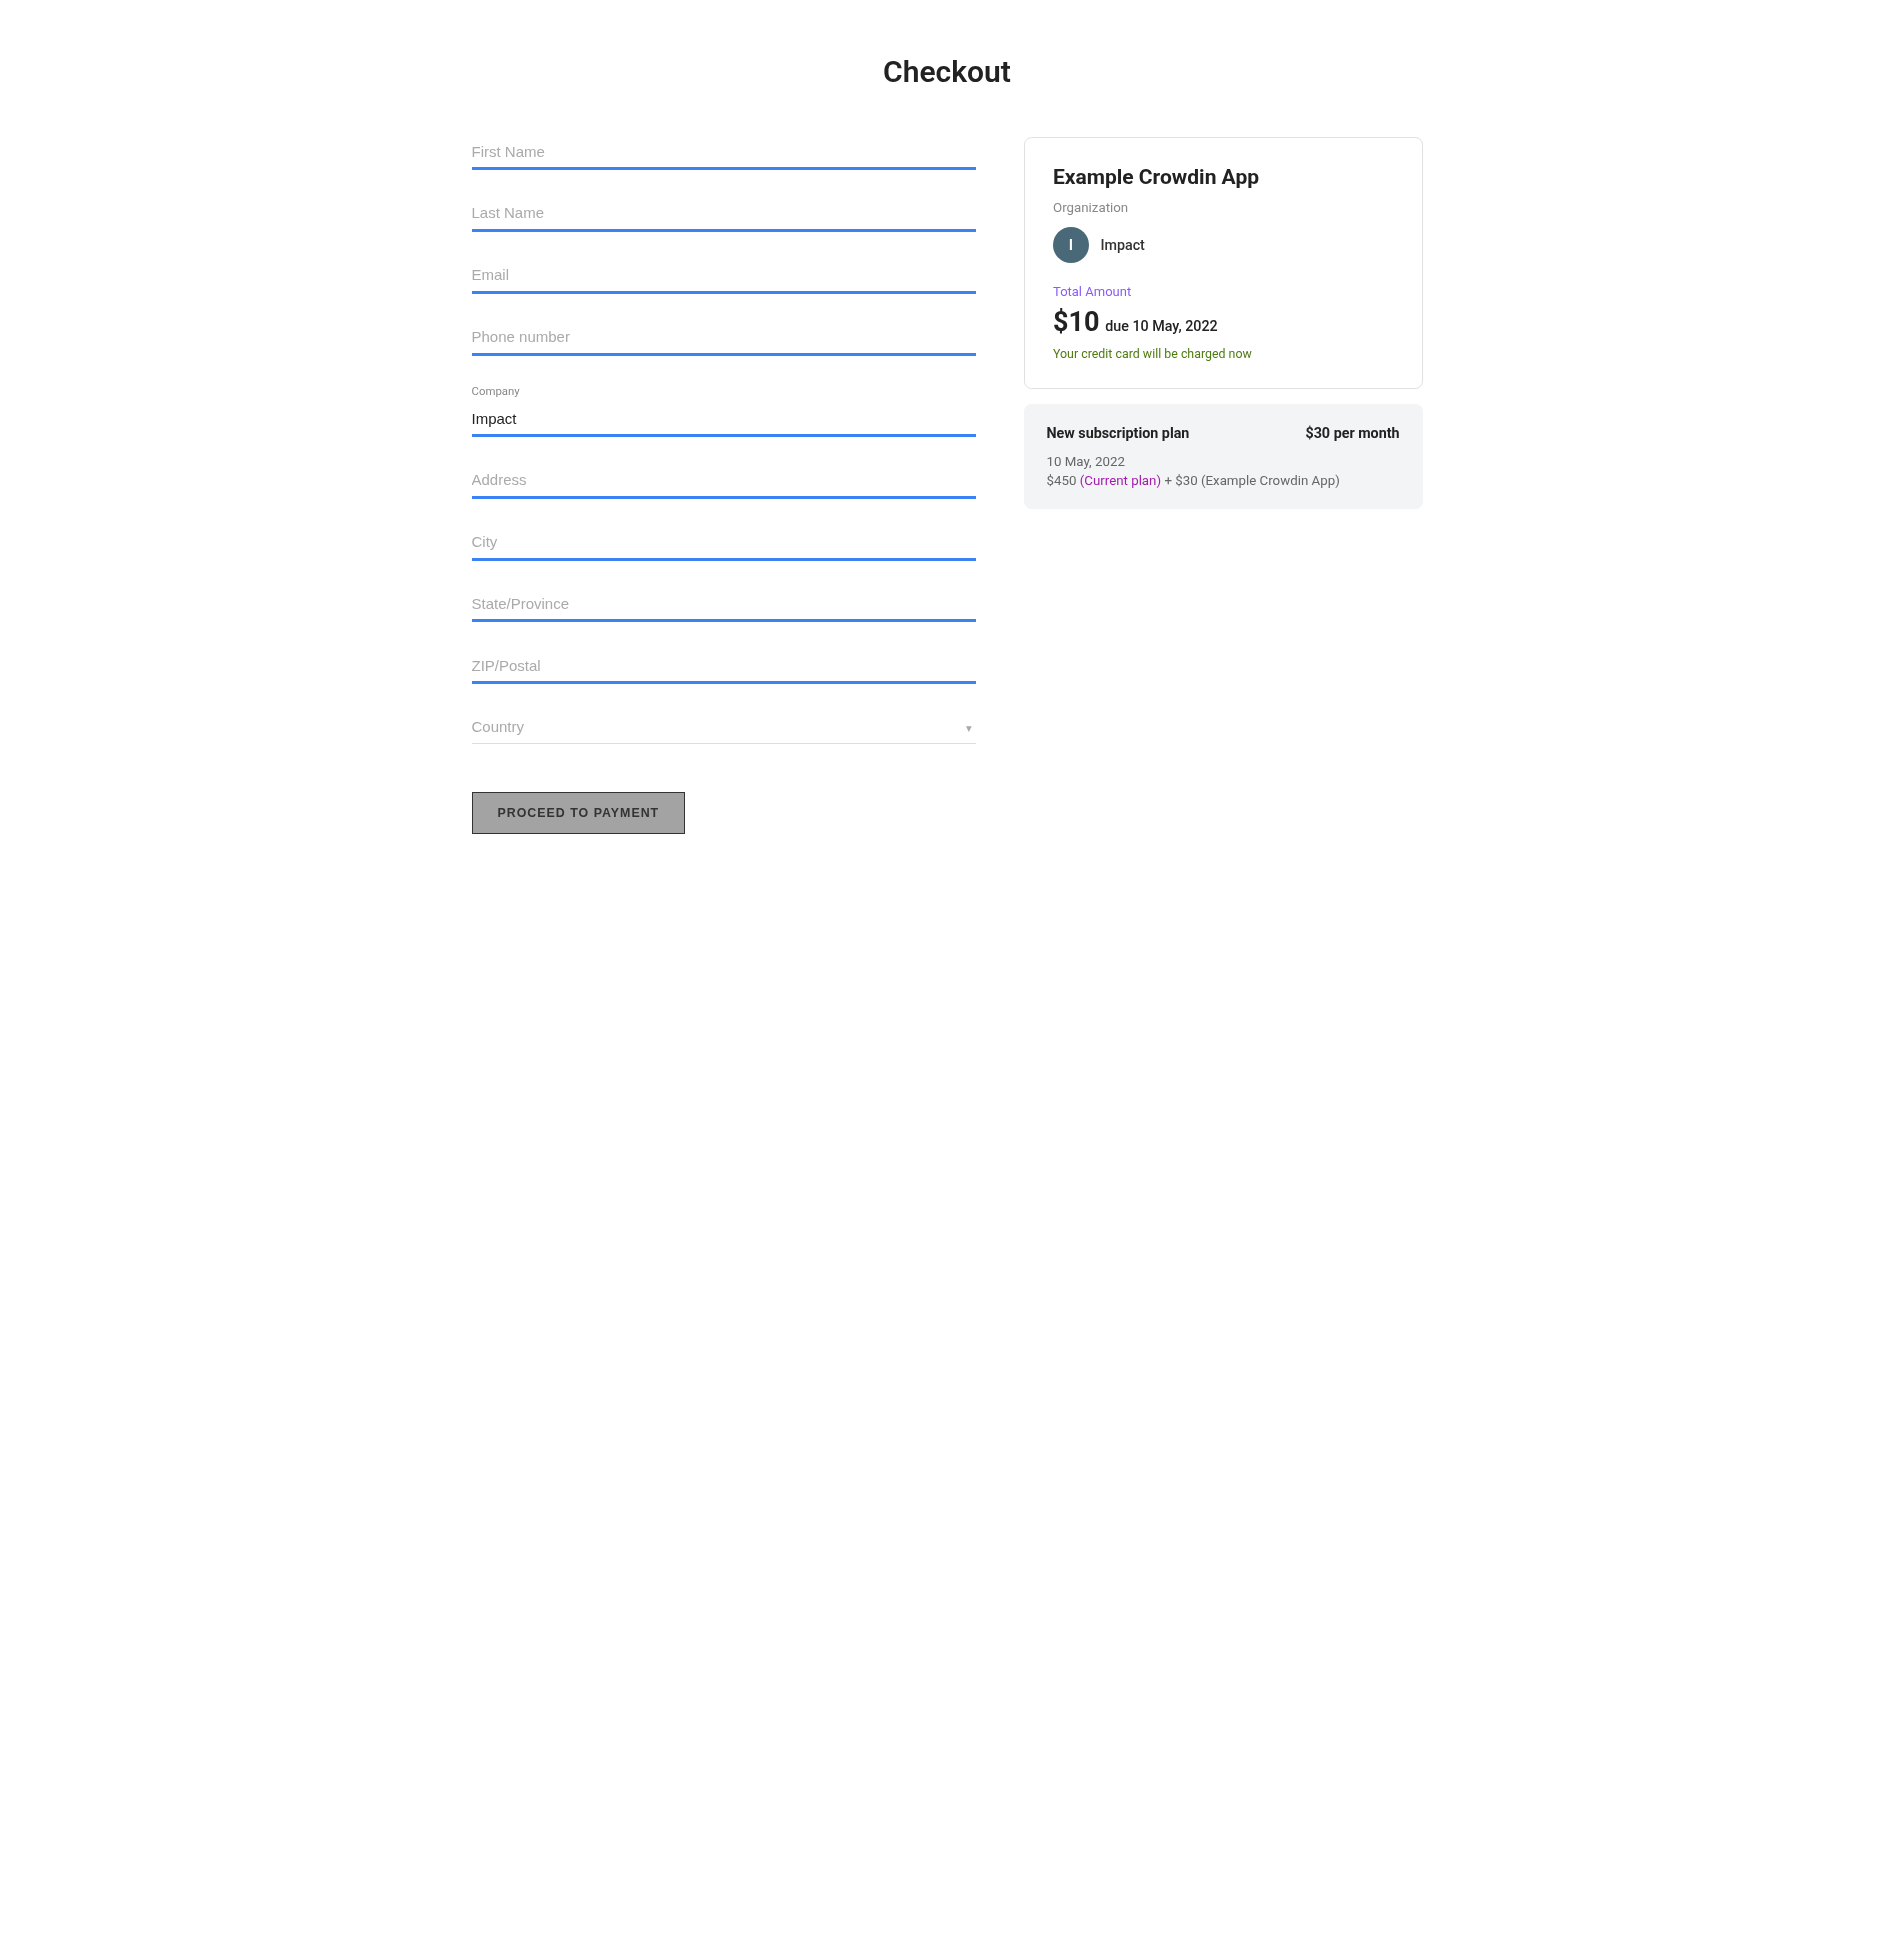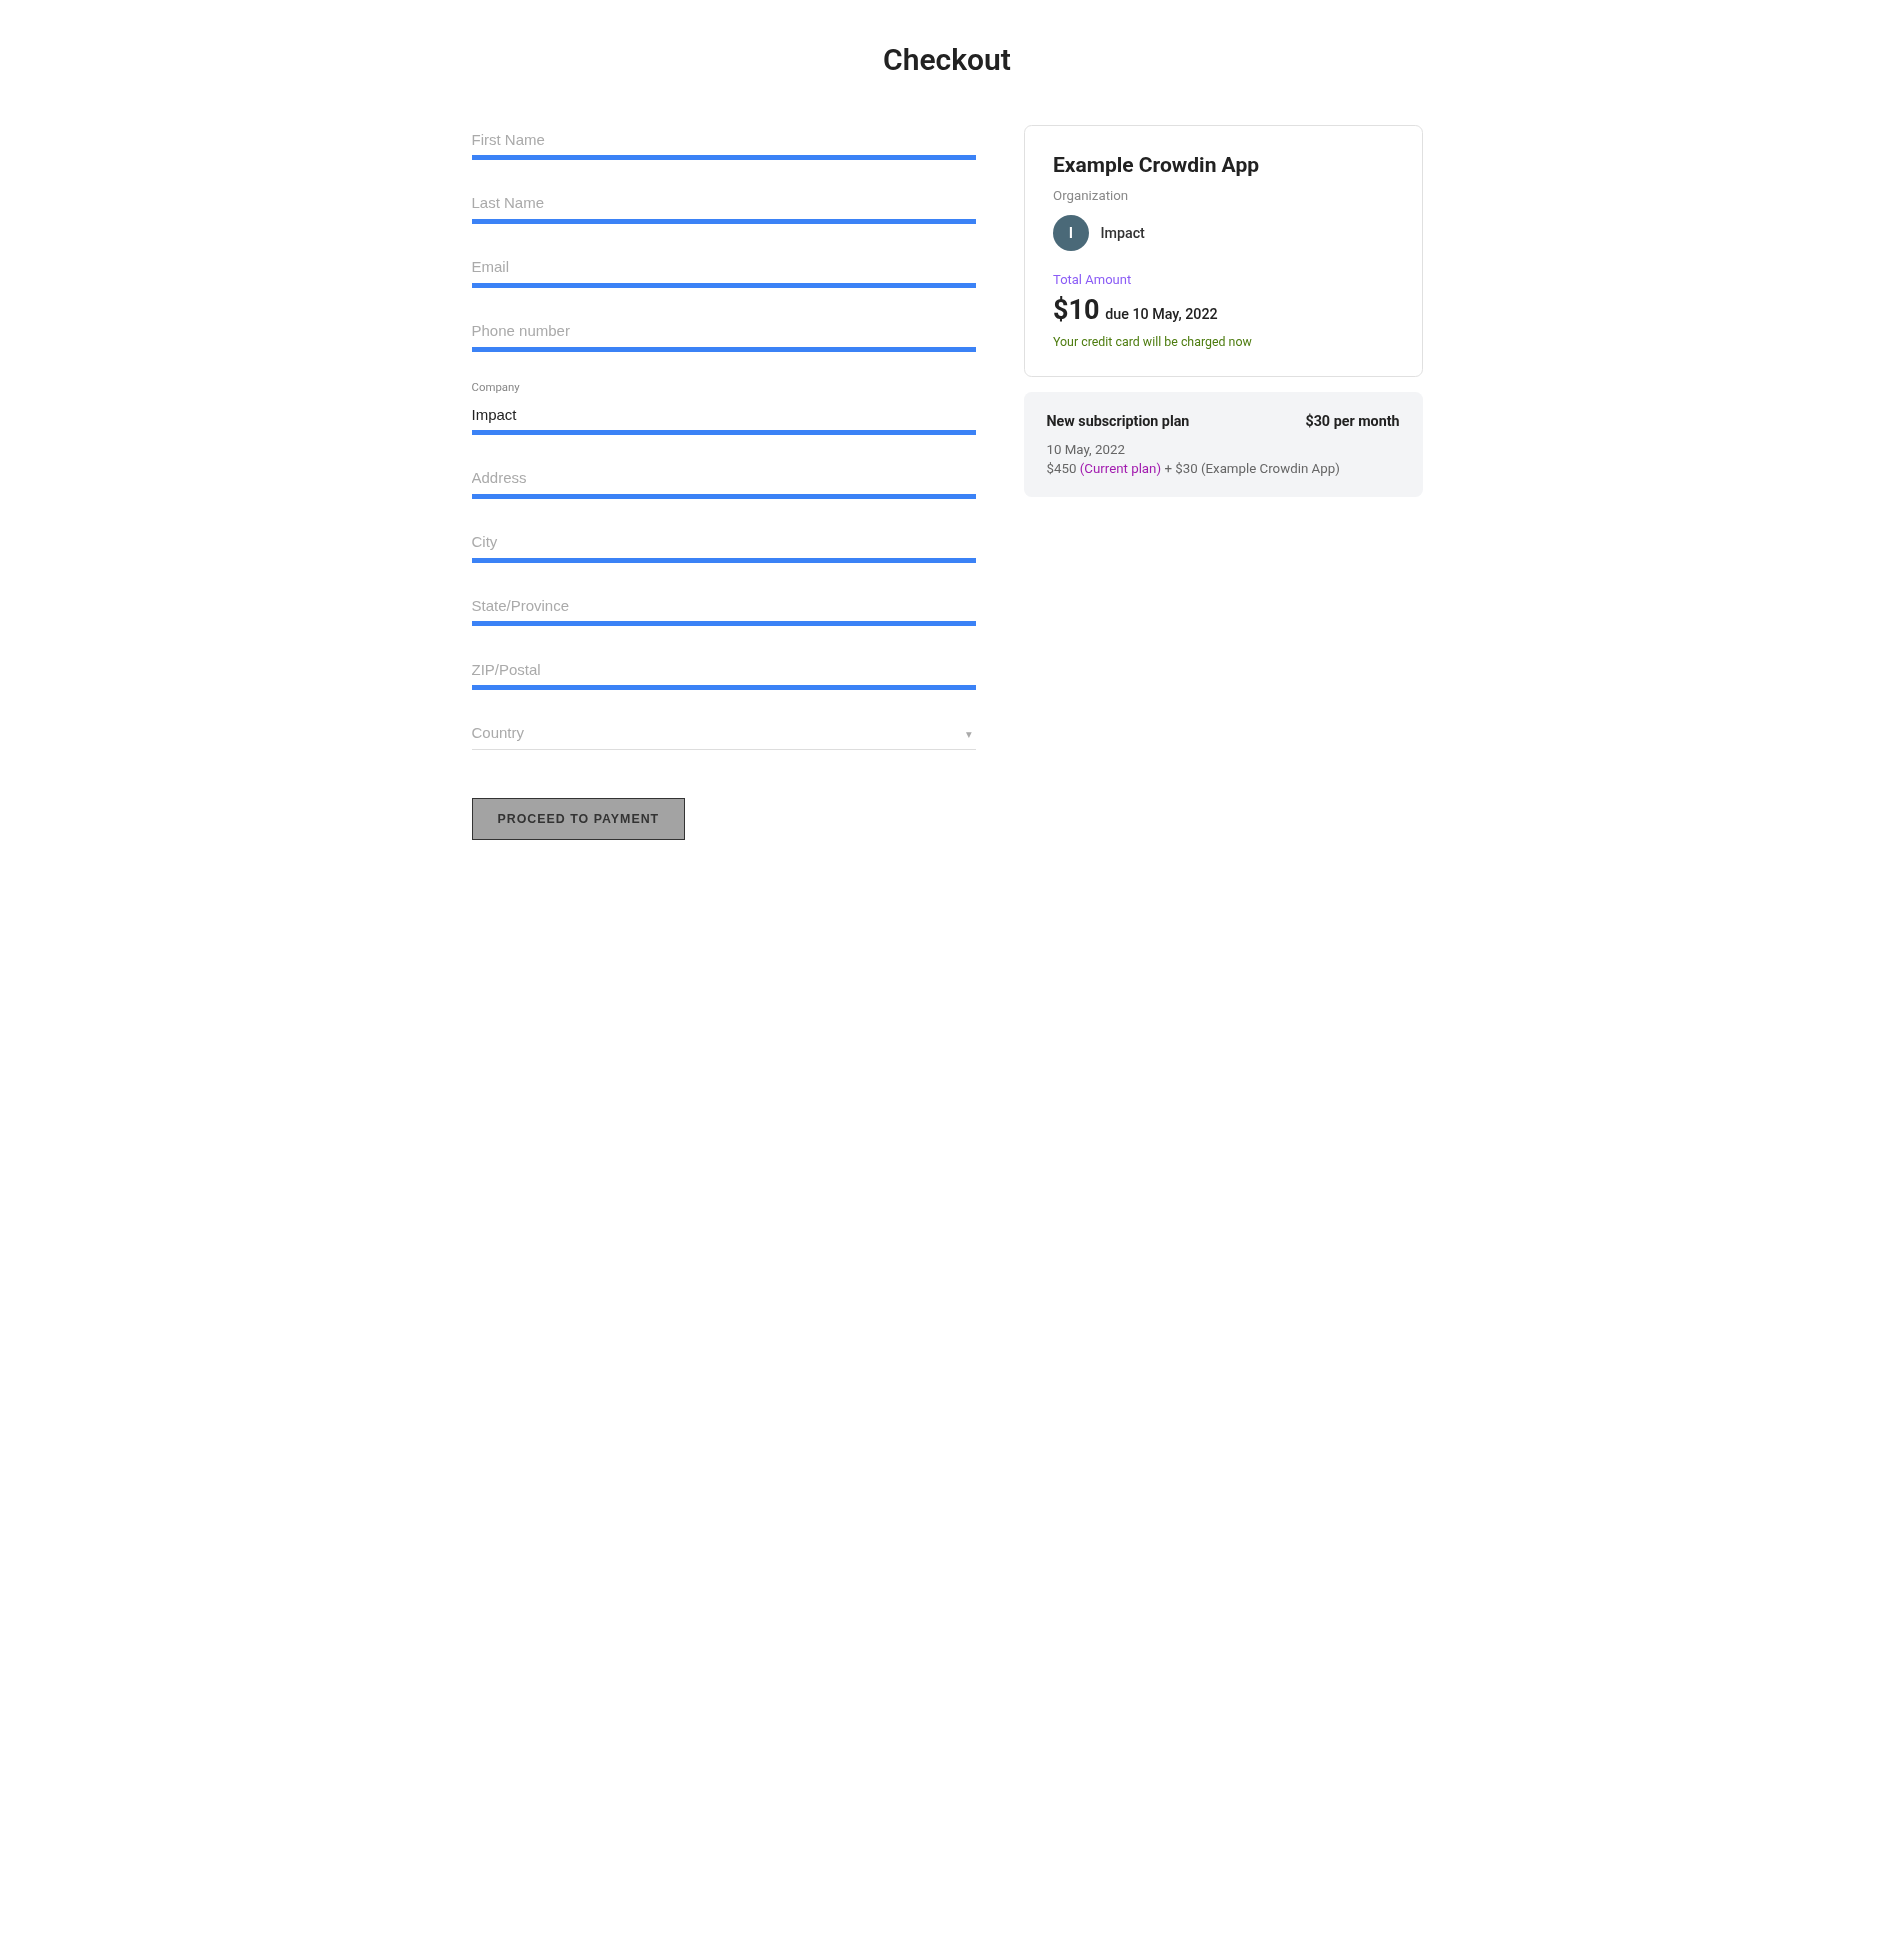--- a/index.html
+++ b/index.html
@@ -10,21 +10,21 @@
 
     body {
       font-family: -apple-system, BlinkMacSystemFont, 'Segoe UI', Roboto, Helvetica, Arial, sans-serif;
       background: #ffffff;
       color: #333;
       min-height: 100vh;
     }
 
     .page-container {
       max-width: 1008px;
-      margin: 4px auto;
+      margin: 16px auto;
       padding: 38px 28.5px 57px;
     }
 
     .page-title {
       text-align: center;
       font-size: 30px;
       font-weight: 600;
       color: #222;
       margin-bottom: 48px;
     }
@@ -53,21 +53,21 @@
     .form-field label {
       display: block;
       font-size: 13.3px;
       color: #aaa;
       margin-bottom: 5.7px;
     }
 
     .form-field input {
       width: 100%;
       border: none;
-      border-bottom: 5px solid #3b82f6;
+      border-bottom: 3px solid #3b82f6;
       padding: 5.7px 0 7.6px;
       font-size: 15px;
       color: #333;
       outline: none;
       background: transparent;
     }
 
     .form-field input::placeholder {
       color: #aaa;
     }

